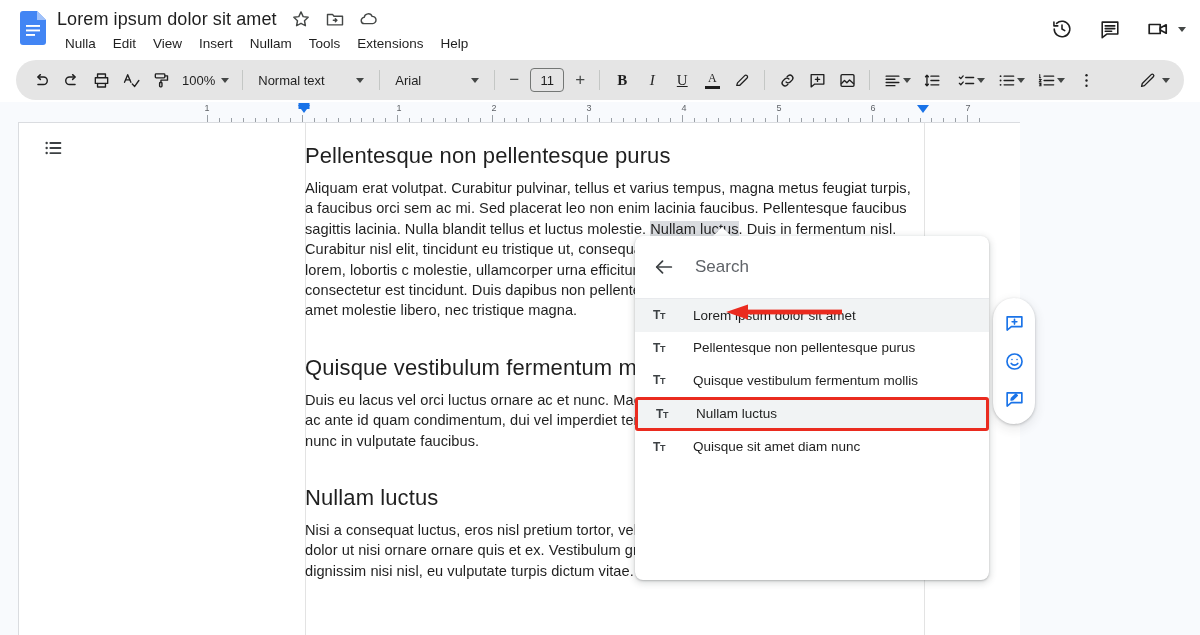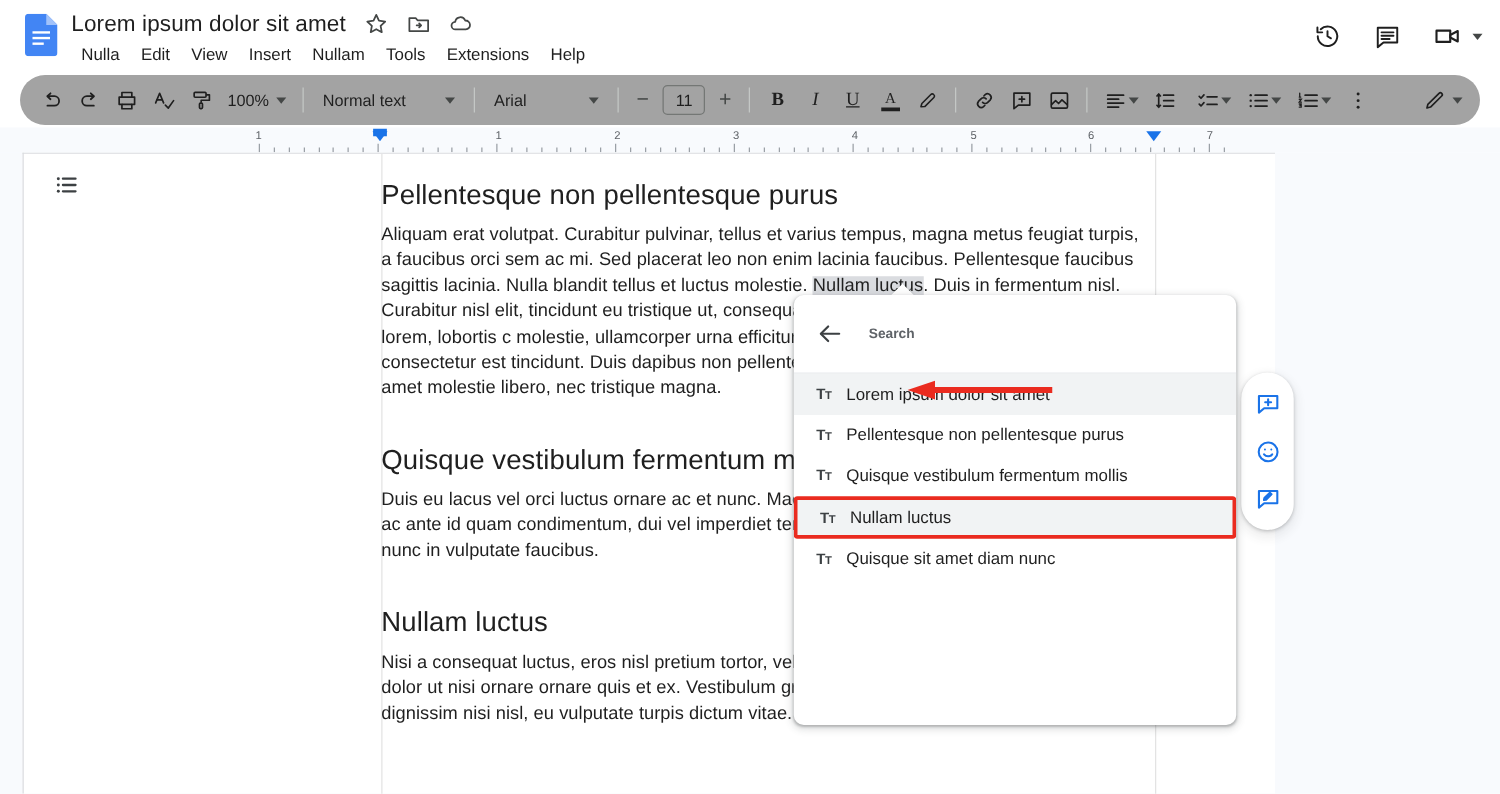--- a/index.html
+++ b/index.html
@@ -51,21 +51,21 @@
   .share-btn {
     display: flex; align-items: center; gap: 8px;
     height: 40px; padding: 0 22px 0 18px;
     border-radius: 20px; background: #c2e7ff; border: none;
     font-size: 14px; color: #001d35; cursor: pointer;
   }
 
   
   .toolbar {
     position: absolute; left: 16px; top: 60px; width: 1168px; height: 40px;
-    background: #a3a3a3; border-radius: 20px;
+    background: #e5e5e5; border-radius: 20px;
     display: flex; align-items: center; padding: 0 10px;
   }
   .tb-btn {
     width: 30px; height: 30px; border-radius: 4px;
     display: flex; align-items: center; justify-content: center;
     flex: none; cursor: pointer;
   }
   .tb-sep { width: 1px; height: 20px; background: #c4c7c5; margin: 0 7px; flex: none; }
   .tb-zoom {
     display: flex; align-items: center; gap: 6px; padding: 0 6px; height: 28px;
@@ -174,29 +174,29 @@
     position: absolute; left: 712px; top: 227px;
     width: 0; height: 0;
     border-left: 10px solid transparent; border-right: 10px solid transparent;
     border-bottom: 10px solid #ffffff;
     filter: drop-shadow(0 -1px 1px rgba(60,64,67,.12));
   }
   .popup-head {
     height: 62px; display: flex; align-items: center; padding: 0 18px; gap: 20px;
   }
   .back-arrow { width: 22px; height: 22px; cursor: pointer; flex: none; }
-  .search-ph { font-size: 11px; color: #5f6368; font-weight: bold; }
+  .search-ph { font-size: 17px; color: #5f6368; }
   .section-label {
     font-size: 11.5px; font-weight: bold; color: #3c4043;
     letter-spacing: .6px; padding: 0 0 0 18px; height: 35px;
     display: flex; align-items: center;
   }
   .hdr-list { border-top: 1px solid #e8eaed; }
   .hdr-item {
-    height: 32.5px; display: flex; align-items: center; gap: 4px;
+    height: 32.5px; display: flex; align-items: center; gap: 20px;
     padding: 0 18px; cursor: pointer;
   }
   .hdr-item.active { background: #f1f3f4; }
   .hdr-item.boxed {
     background: #f1f3f4; border: 3px solid #ea2b1f; border-radius: 3px;
     height: 34px;
   }
   .tt-icon { width: 20px; font-size: 12px; color: #3c4043; flex: none;
     font-weight: bold; letter-spacing: -.3px; }
   .hdr-text { font-size: 13.5px; color: #1f1f1f; white-space: nowrap; }

